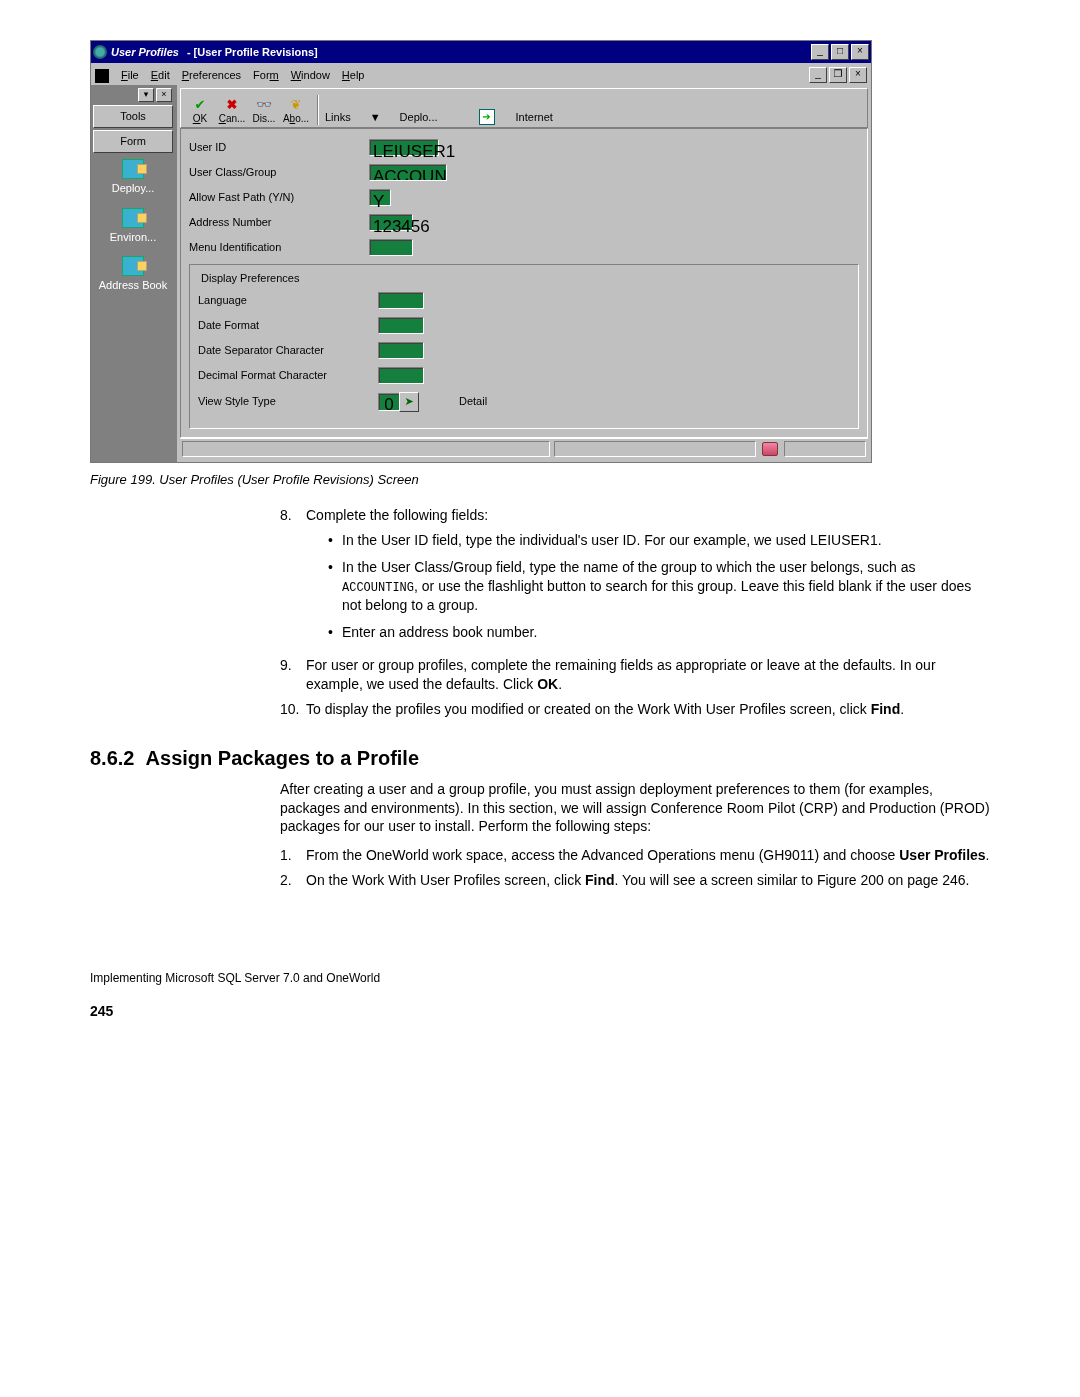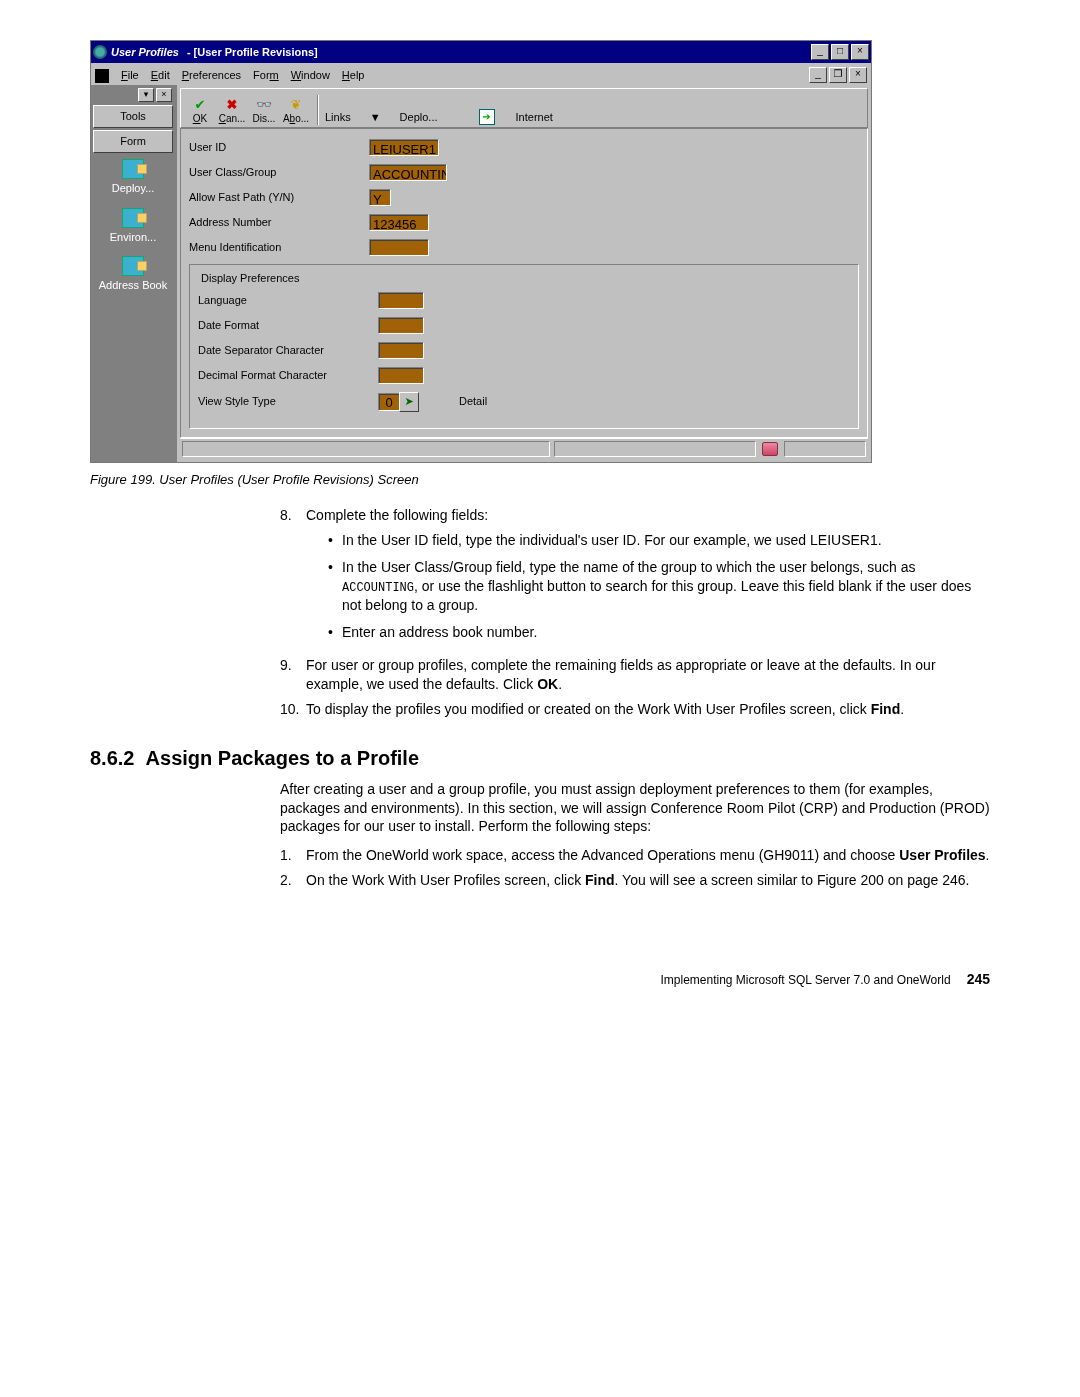--- a/index.html
+++ b/index.html
@@ -130,29 +130,29 @@
   .formpane{
     flex:1;
     background:#c0c0c0;
     border:1px solid #808080;border-top-color:#808080;border-left-color:#808080;border-right-color:#fff;border-bottom-color:#fff;
     padding:10px 8px 8px 8px;
     position:relative;
   }
   .row{display:flex;align-items:center;margin-bottom:8px;font-size:11px;}
   .lbl{width:180px;}
   .fld{
-    height:17px;background:#a16207;
+    height:17px;background:#15803d;
     border:1px solid #808080;border-top-color:#808080;border-left-color:#808080;border-right-color:#fff;border-bottom-color:#fff;
     box-shadow:inset 1px 1px 0 #404040;
-    padding:1px 3px;font-size:13px;color:#000;
+    padding:1px 3px;font-size:17px;color:#000;
     box-sizing:border-box;
   }
   .fld.sm{width:70px;}
   .fld.sm2{width:22px;}
-  .fld.md{width:60px}
+  .fld.md{width:44px}
   .fld.lg{width:360px;}
   .fieldset{border:1px solid #808080;border-top-color:#808080;border-left-color:#808080;border-right-color:#fff;border-bottom-color:#fff;margin-top:6px;padding:6px 8px 8px 8px;}
   .fieldset .legend{font-size:11px;margin:-14px 0 6px 0;background:#c0c0c0;display:inline-block;padding:0 3px;}
   .vst{display:flex;align-items:center;}
   .vst .fld{width:22px;height:18px;padding:0;}
   .vstbtn{width:18px;height:18px;background:#c0c0c0;border:1px solid #fff;border-right-color:#404040;border-bottom-color:#404040;display:inline-flex;align-items:center;justify-content:center;font-size:11px;color:#060;margin-left:-1px;}
   .statusbar{height:20px;background:#c0c0c0;border-top:1px solid #fff;display:flex;}
   .status-cell{flex:1;border:1px solid #808080;border-top-color:#808080;border-left-color:#808080;border-right-color:#fff;border-bottom-color:#fff;margin:2px;}
   .status-cell.small{flex:0 0 200px;}
   .status-icon{flex:0 0 24px;display:flex;align-items:center;justify-content:center;}
@@ -165,21 +165,21 @@
   .step-num{width:26px;flex:0 0 26px;}
   .step-body{flex:1;}
   .bullets{margin:6px 0 6px 22px;padding:0;}
   .bullets .bi{display:flex;margin-bottom:8px;}
   .bullets .dot{width:14px;flex:0 0 14px;}
   .mono{font-family:"Courier New",monospace;font-size:12px;}
   h3.sec{font-size:20px;font-weight:bold;margin:26px 0 8px 0;}
   .sec-body{margin-left:190px;margin-bottom:10px;}
   .footer{
     display:flex;justify-content:flex-end;align-items:baseline;
-    margin-top:80px;font-size:12px;gap:16px;
+    margin-top:80px;font-size:12px;gap:16px;flex-direction:column;
   }
   .footer .pg{font-weight:bold;font-size:14px;}
   b{font-weight:bold;}
 </style>
 </head>
 <body>
 
 <div class="screenshot">
   <div class="titlebar-outer">
     <div class="icon-app"></div>

